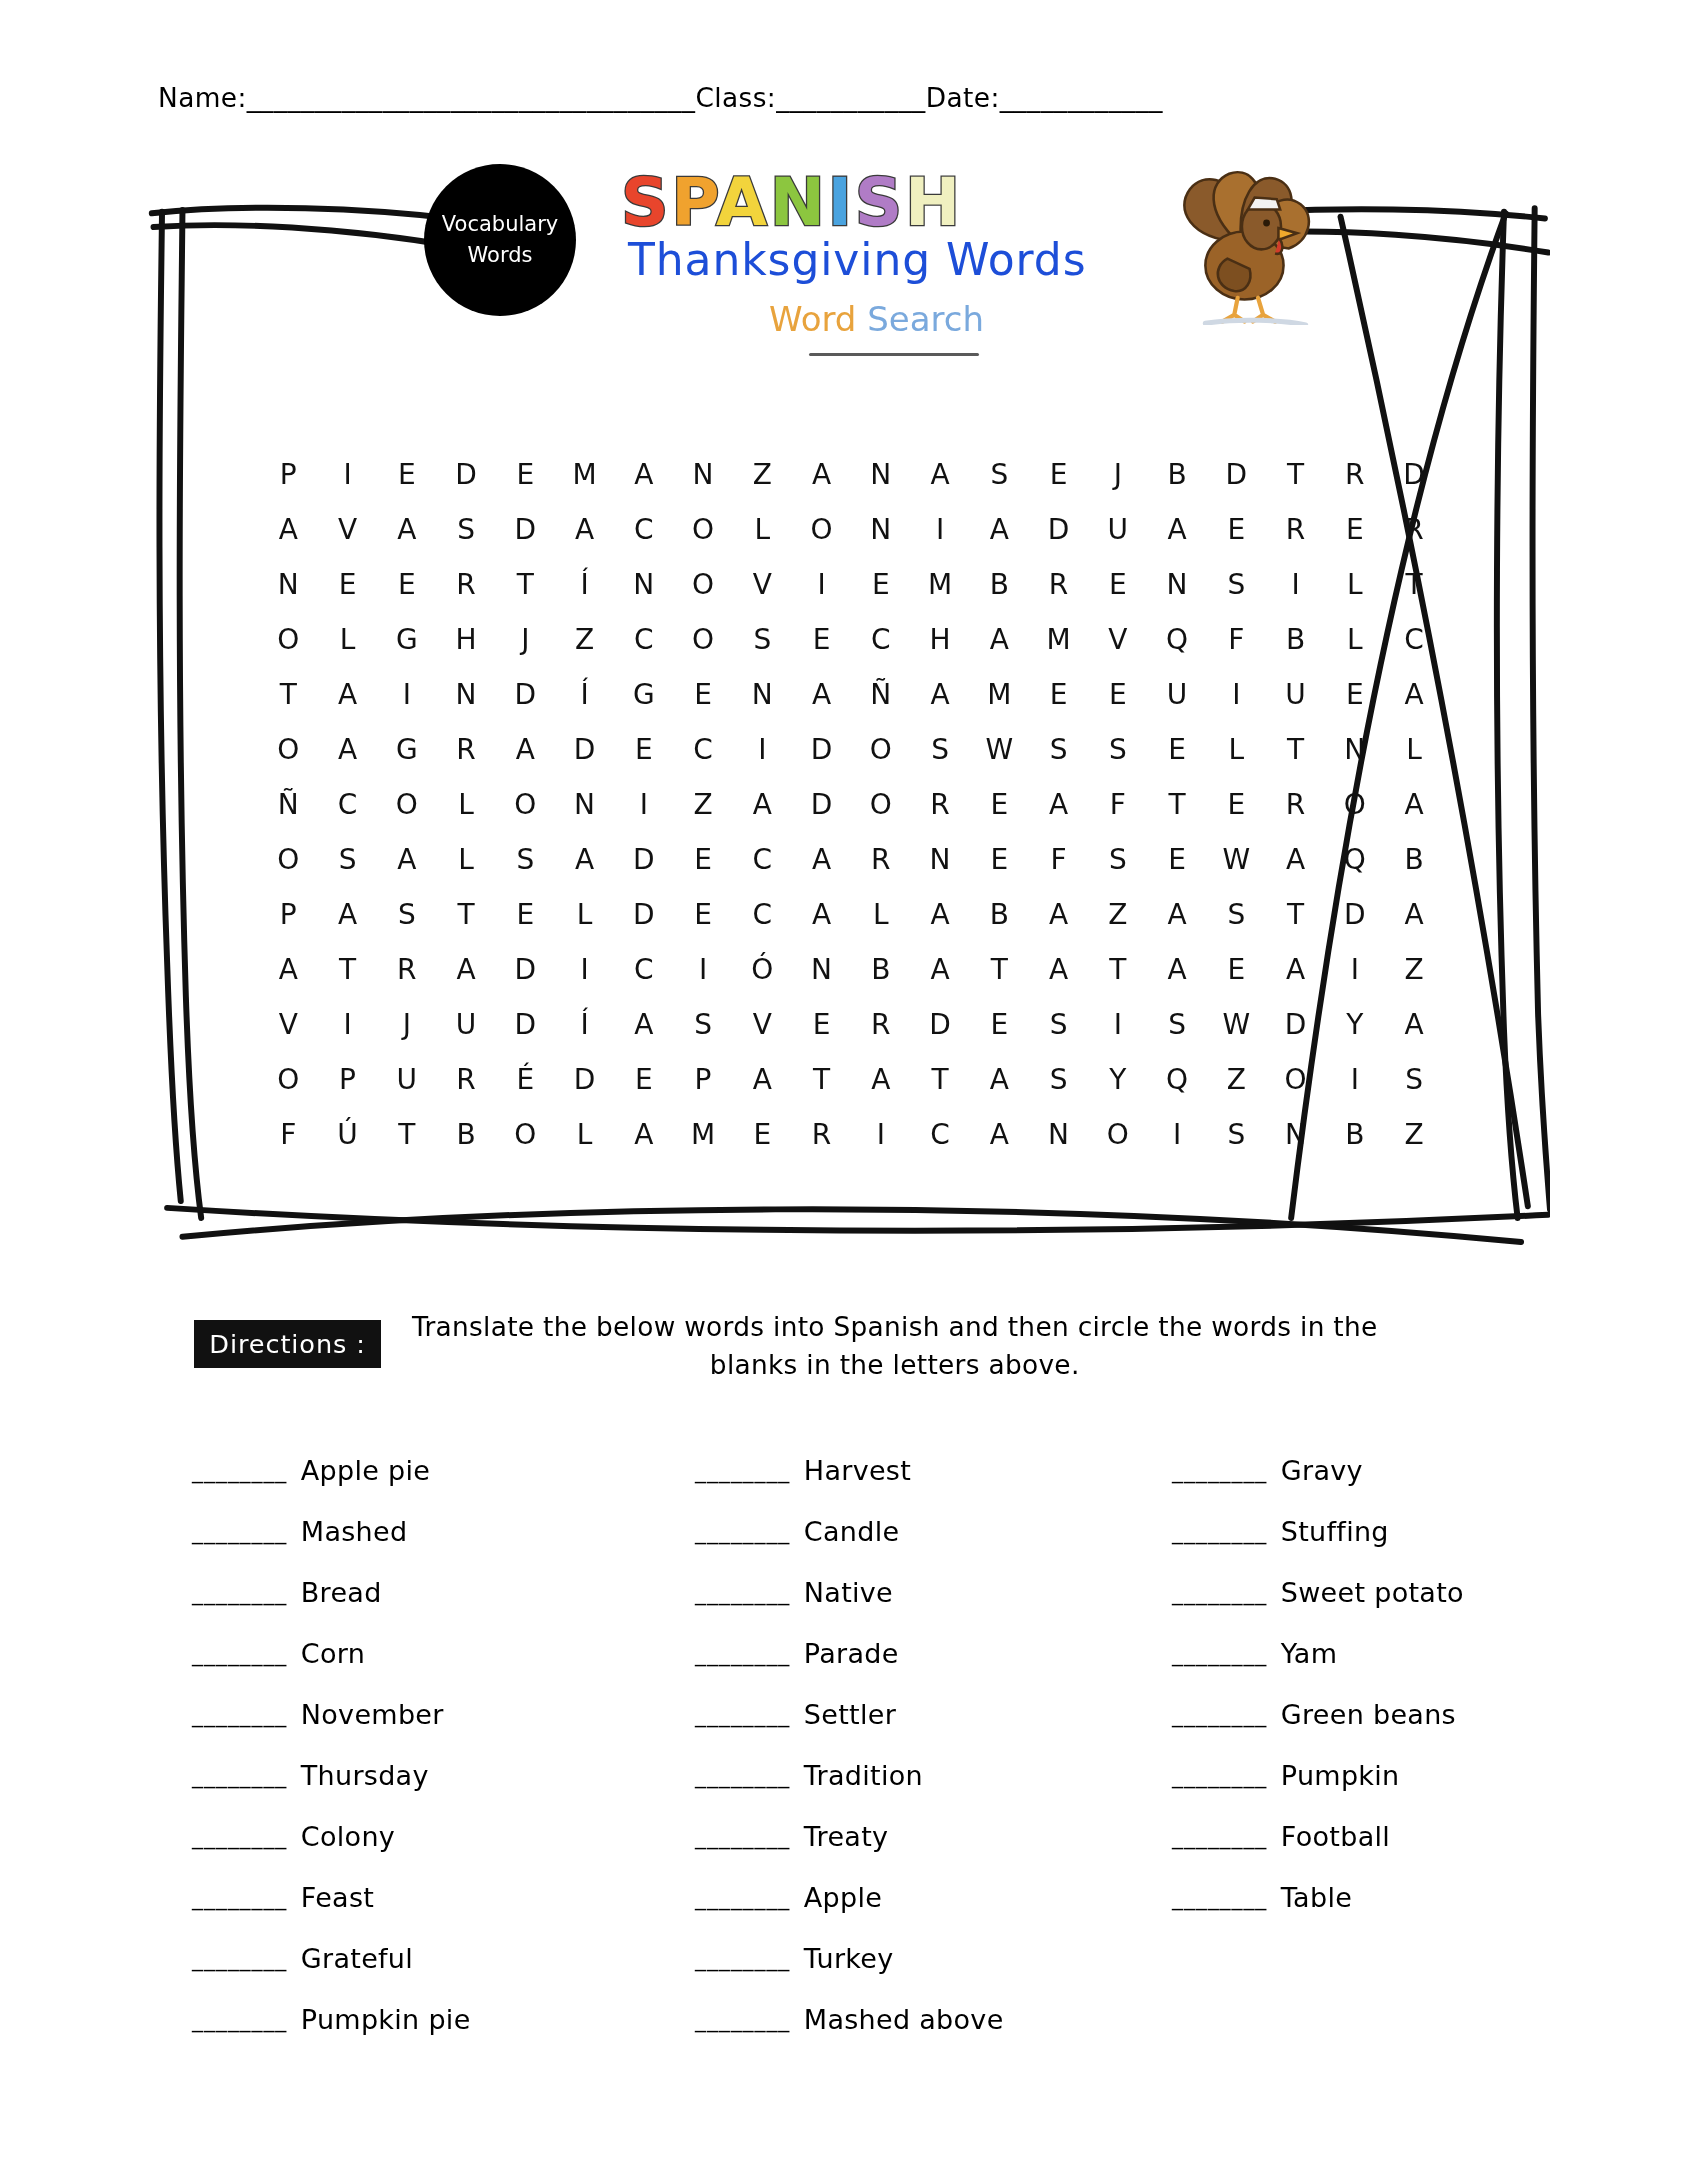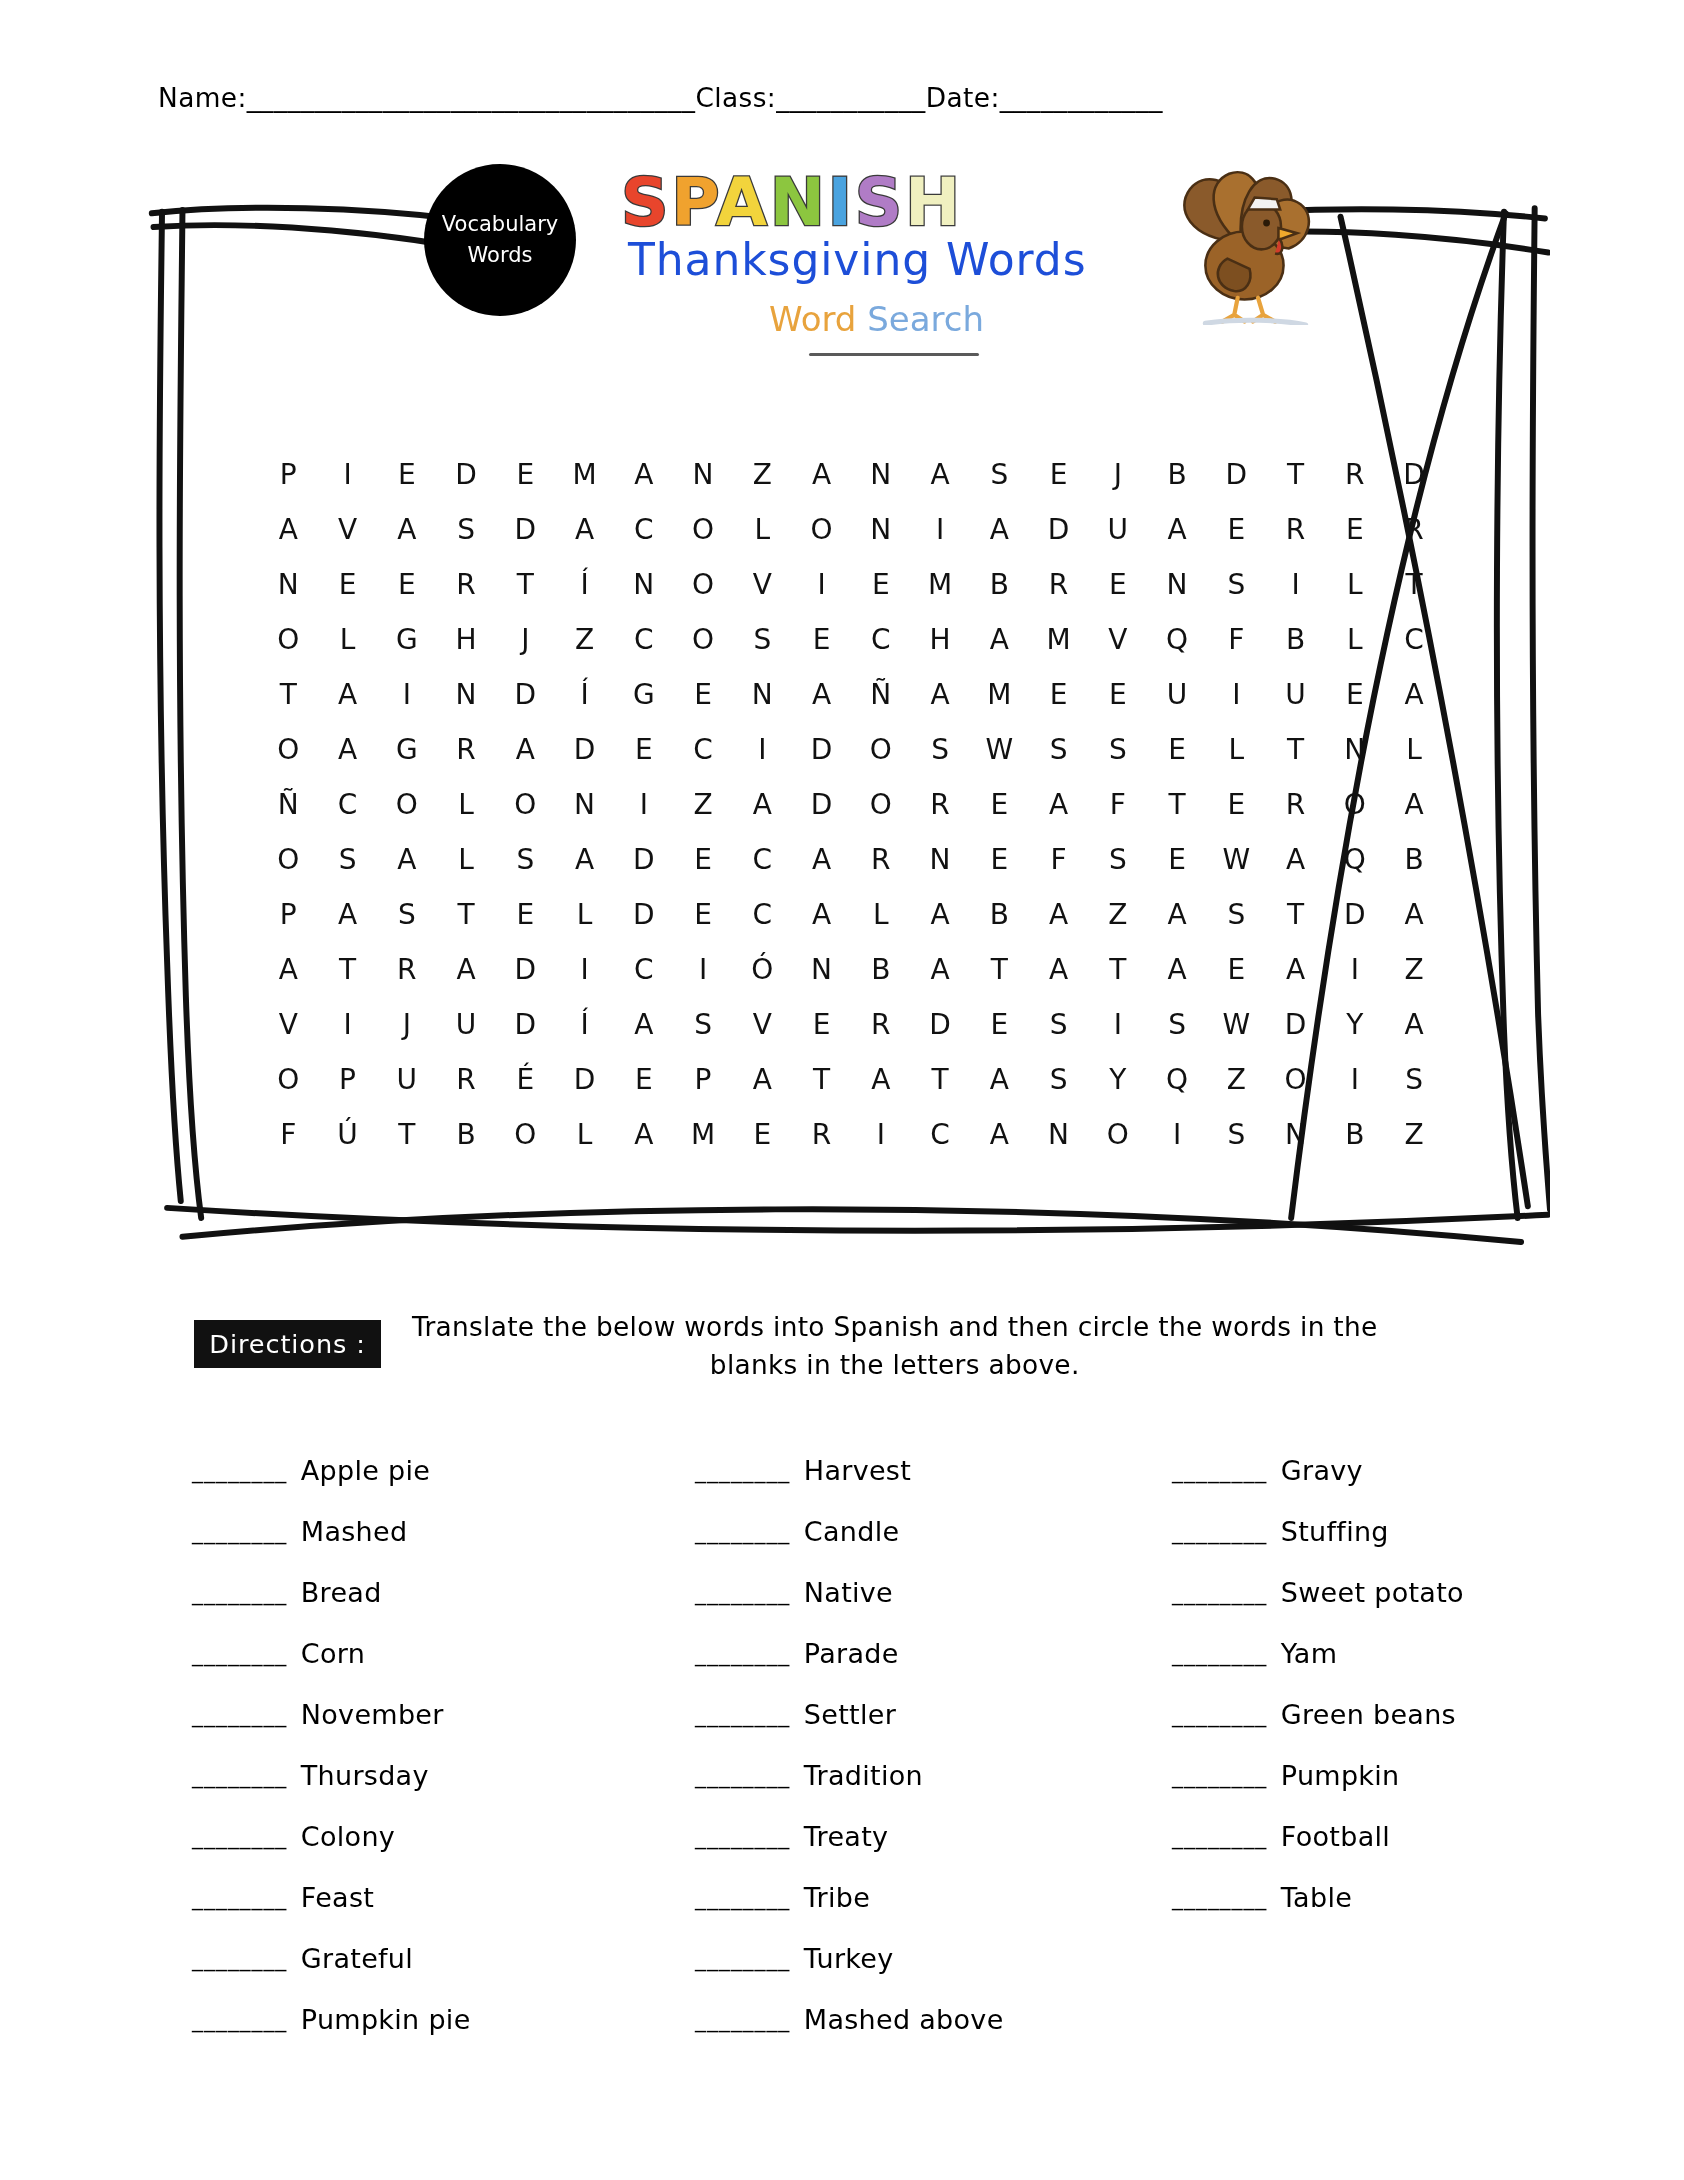--- a/index.html
+++ b/index.html
@@ -628,21 +628,21 @@
       <div class="wl-item">
         <span class="wl-blank">________</span>
         <span>Tradition</span>
       </div>
       <div class="wl-item">
         <span class="wl-blank">________</span>
         <span>Treaty</span>
       </div>
       <div class="wl-item">
         <span class="wl-blank">________</span>
-        <span>Tribe</span>
+        <span>Apple</span>
       </div>
       <div class="wl-item">
         <span class="wl-blank">________</span>
         <span>Turkey</span>
       </div>
       <div class="wl-item">
         <span class="wl-blank">________</span>
         <span>Mashed above</span>
       </div>
     </div>

